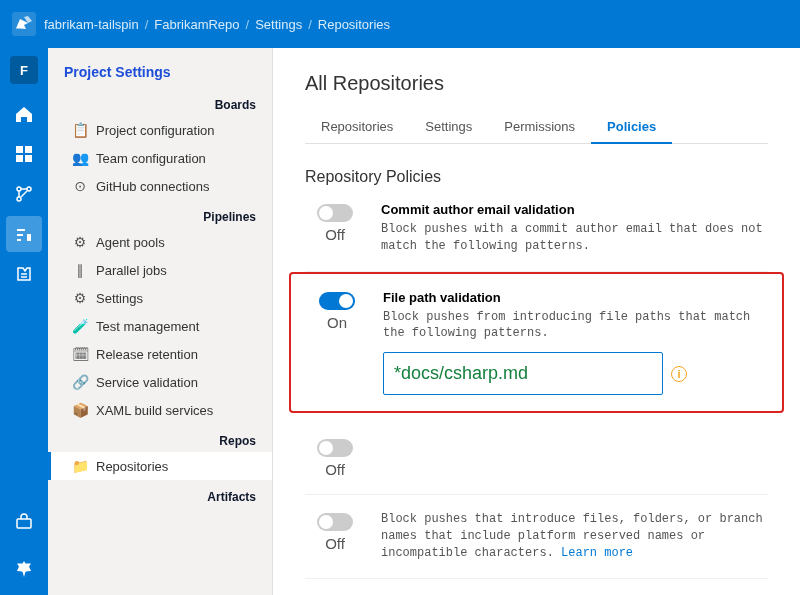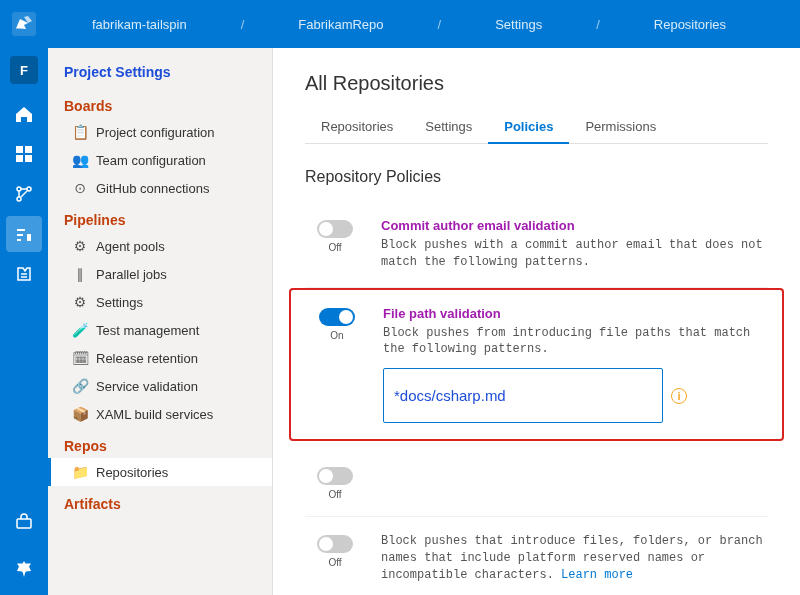--- a/index.html
+++ b/index.html
@@ -2,73 +2,73 @@
 <html><head>
   <meta charset="utf-8">
   <style>
     * { box-sizing: border-box; margin: 0; padding: 0; }
     body { font-family: 'Segoe UI', Arial, sans-serif; font-size: 13px; color: #333; display: flex; flex-direction: column; height: 595px; width: 800px; overflow: hidden; background: #fff; }
 
     
     .topbar { height: 48px; background: #0078d4; display: flex; align-items: center; padding: 0 12px; gap: 8px; flex-shrink: 0; }
     .topbar-logo { width: 24px; height: 24px; }
     .topbar-breadcrumb { color: #fff; font-size: 13px; display: flex; align-items: center; gap: 6px; }
-    .topbar-breadcrumb span { opacity: 0.85; margin-left: 48px; }
+    .topbar-breadcrumb span { opacity: 0.85; }
     .topbar-breadcrumb .sep { opacity: 0.6; }
 
     
     .main-layout { display: flex; flex: 1; overflow: hidden; }
 
     
     .icon-rail { width: 48px; background: #0078d4; display: flex; flex-direction: column; align-items: center; padding-top: 8px; gap: 4px; flex-shrink: 0; }
     .icon-rail-item { width: 36px; height: 36px; display: flex; align-items: center; justify-content: center; border-radius: 4px; cursor: pointer; color: #fff; font-size: 16px; }
     .icon-rail-item.active { background: rgba(255,255,255,0.25); }
     .icon-rail-avatar { width: 28px; height: 28px; background: #005a9e; border-radius: 4px; display: flex; align-items: center; justify-content: center; color: #fff; font-weight: bold; font-size: 13px; }
 
     
     .sidebar { width: 225px; background: #f3f2f1; border-right: 1px solid #e0e0e0; overflow-y: auto; flex-shrink: 0; }
     .sidebar-title { font-size: 14px; font-weight: 600; padding: 16px 16px 8px 16px; color: #1d4ed8; }
-    .sidebar-section-label { font-size: 14px; font-weight: 600; color: #c2410c; padding: 10px 16px 4px 16px; }
+    .sidebar-section-label { font-size: 12px; font-weight: 600; color: #0f172a; padding: 10px 16px 4px 16px; text-align: right; }
     .sidebar-item { display: flex; align-items: center; gap: 8px; padding: 6px 16px 6px 24px; cursor: pointer; color: #333; font-size: 13px; border-radius: 0; }
     .sidebar-item.active { background: #fff; border-left: 3px solid #0078d4; padding-left: 21px; }
     .sidebar-item-icon { font-size: 14px; color: #555; width: 16px; text-align: center; }
 
     
     .content { flex: 1; overflow-y: auto; padding: 24px 32px; background: #fff; }
     .content-title { font-size: 20px; font-weight: 400; color: #333; margin-bottom: 16px; }
 
     
     .tabs { display: flex; border-bottom: 1px solid #e0e0e0; margin-bottom: 24px; gap: 0; }
     .tab { padding: 8px 16px; cursor: pointer; font-size: 13px; color: #555; border-bottom: 2px solid transparent; margin-bottom: -1px; }
     .tab.active { color: #0078d4; border-bottom: 2px solid #0078d4; font-weight: 600; }
 
     
-    .section-title { font-size: 16px; font-weight: 400; color: #333; margin-bottom: 16px; }
+    .section-title { font-size: 16px; font-weight: 400; color: #333; }
 
     
     .policy-row { display: flex; align-items: flex-start; gap: 16px; padding: 16px 0; border-bottom: 1px solid #f0f0f0; }
     .policy-row.highlighted { border: 2px solid #d9231f; border-radius: 4px; padding: 16px; margin: 0 -16px; }
     .policy-toggle-col { display: flex; flex-direction: column; align-items: center; gap: 4px; min-width: 60px; padding-top: 2px; }
-    .toggle-label { font-size: 10px; color: #555; }
+    .toggle-label { font-size: 15px; color: #555; }
     .policy-info { flex: 1; }
-    .policy-title { font-size: 13px; font-weight: 600; color: #a21caf; margin-bottom: 4px; }
+    .policy-title { font-size: 13px; font-weight: 600; color: #000000; margin-bottom: 4px; }
     .policy-desc { font-size: 12px; color: #555; line-height: 1.4; font-family: Liberation Mono, monospace; }
     .policy-desc a { color: #0078d4; text-decoration: none; }
 
     
     .toggle { position: relative; display: inline-block; width: 36px; height: 18px; cursor: pointer; }
     .toggle input { opacity: 0; width: 0; height: 0; }
     .toggle-slider { position: absolute; top: 0; left: 0; right: 0; bottom: 0; background: #ccc; border-radius: 18px; transition: 0.2s; }
     .toggle-slider:before { position: absolute; content: ''; height: 14px; width: 14px; left: 2px; bottom: 2px; background: #fff; border-radius: 50%; transition: 0.2s; }
     .toggle input:checked + .toggle-slider { background: #0078d4; }
     .toggle input:checked + .toggle-slider:before { transform: translateX(18px); }
 
     
     .policy-input-row { display: flex; align-items: center; gap: 8px; margin-top: 10px; }
-    .policy-input { border: 1px solid #0078d4; border-radius: 2px; padding: 18px 10px; font-size: 15px; color: #1d4ed8; width: 280px; outline: none; }
+    .policy-input { border: 1px solid #0078d4; border-radius: 2px; padding: 10px 10px; font-size: 18px; color: #15803d; width: 280px; outline: none; }
     .info-icon { width: 16px; height: 16px; border-radius: 50%; border: 1px solid #f5a623; color: #f5a623; display: inline-flex; align-items: center; justify-content: center; font-size: 11px; font-weight: bold; cursor: pointer; }
 
     
     .sidebar::-webkit-scrollbar { width: 4px; }
     .sidebar::-webkit-scrollbar-thumb { background: #ccc; border-radius: 2px; }
     .content::-webkit-scrollbar { width: 6px; }
     .content::-webkit-scrollbar-thumb { background: #ccc; border-radius: 3px; }
   </style>
 </head>
 <body>
@@ -200,22 +200,22 @@
 
     <div class="sidebar-section-label">Artifacts</div>
   </div>
 
   <div class="content">
     <h1 class="content-title">All Repositories</h1>
 
     <div class="tabs">
       <div class="tab">Repositories</div>
       <div class="tab">Settings</div>
+      <div class="tab">Permissions</div>
       <div class="tab active">Policies</div>
-      <div class="tab">Permissions</div>
     </div>
 
     <h2 class="section-title">Repository Policies</h2>
 
     <div class="policy-row">
       <div class="policy-toggle-col">
         <label class="toggle">
           <input type="checkbox" style="">
           <span class="toggle-slider"></span>
         </label>

